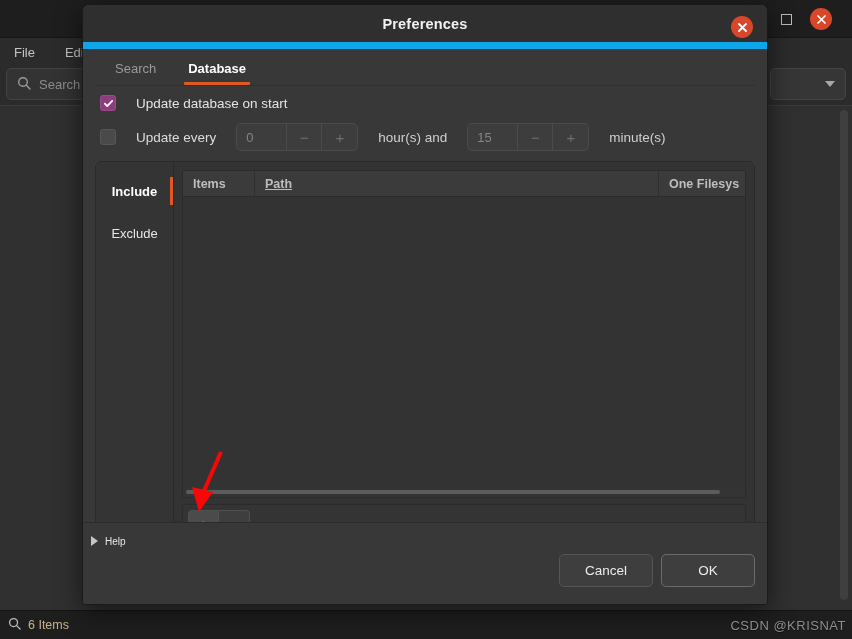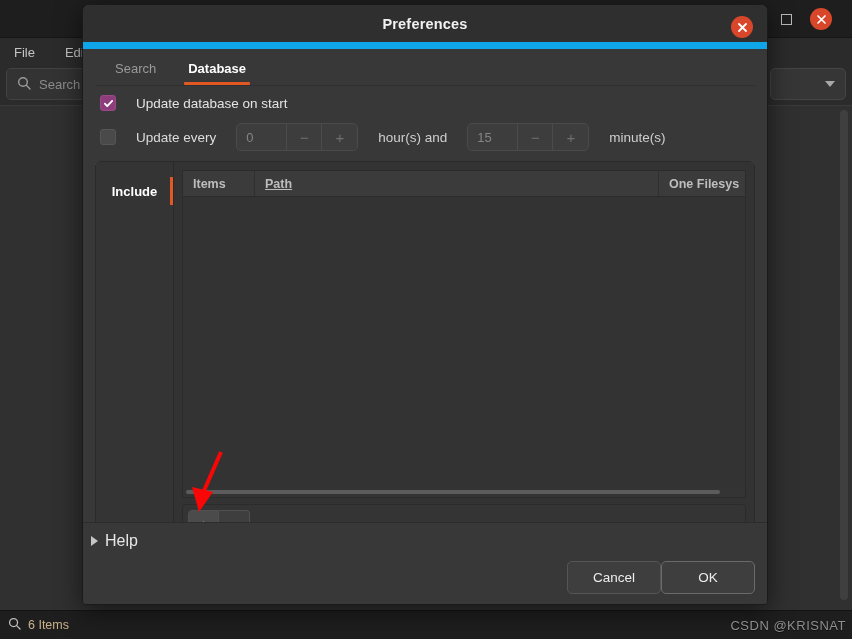--- a/index.html
+++ b/index.html
@@ -236,23 +236,23 @@
     border-top:1px solid #2c2c2c;
   }
   .help-row{
     display:flex; align-items:center; gap:7px;
     padding:6px 0 0 8px; height:30px;
   }
   .tri-right{
     width:0;height:0;border-top:5px solid transparent;border-bottom:5px solid transparent;
     border-left:7px solid #c6c6c6;
   }
-  .help-text{ font-size:16px; color:#e6e6e6; }
+  .help-text{ font-size:10px; color:#e6e6e6; }
   .btn-row{
-    position:absolute; right:12px; bottom:10px; display:flex; 
+    position:absolute; right:12px; bottom:17px; display:flex; gap:8px;
   }
   .btn{
     min-width:94px; height:33px;
     background:#3e3e3e; border:1px solid #555555; border-radius:5px;
     display:flex; align-items:center; justify-content:center;
     color:#ececec; font-size:13.5px;
   }
   .btn.primary{ background:#3e3e3e; border-color:#6a6a6a; }
 
   
@@ -360,20 +360,21 @@
         <span class="sbtn">−</span>
         <span class="sbtn">+</span>
       </span>
       <span class="unit">minute(s)</span>
     </div>
 
     <div class="list-frame">
 
       <div class="side-list">
         <div class="side-item active">Include</div>
+        <div class="side-item">Exclude</div>
       </div>
 
       <div class="list-main">
         <div class="tree">
           <div class="tree-head">
             <div class="th c-active">Items</div>
             <div class="th c-path">Path</div>
             <div class="th c-fs">One Filesys</div>
           </div>
           <div class="tree-body"></div>

